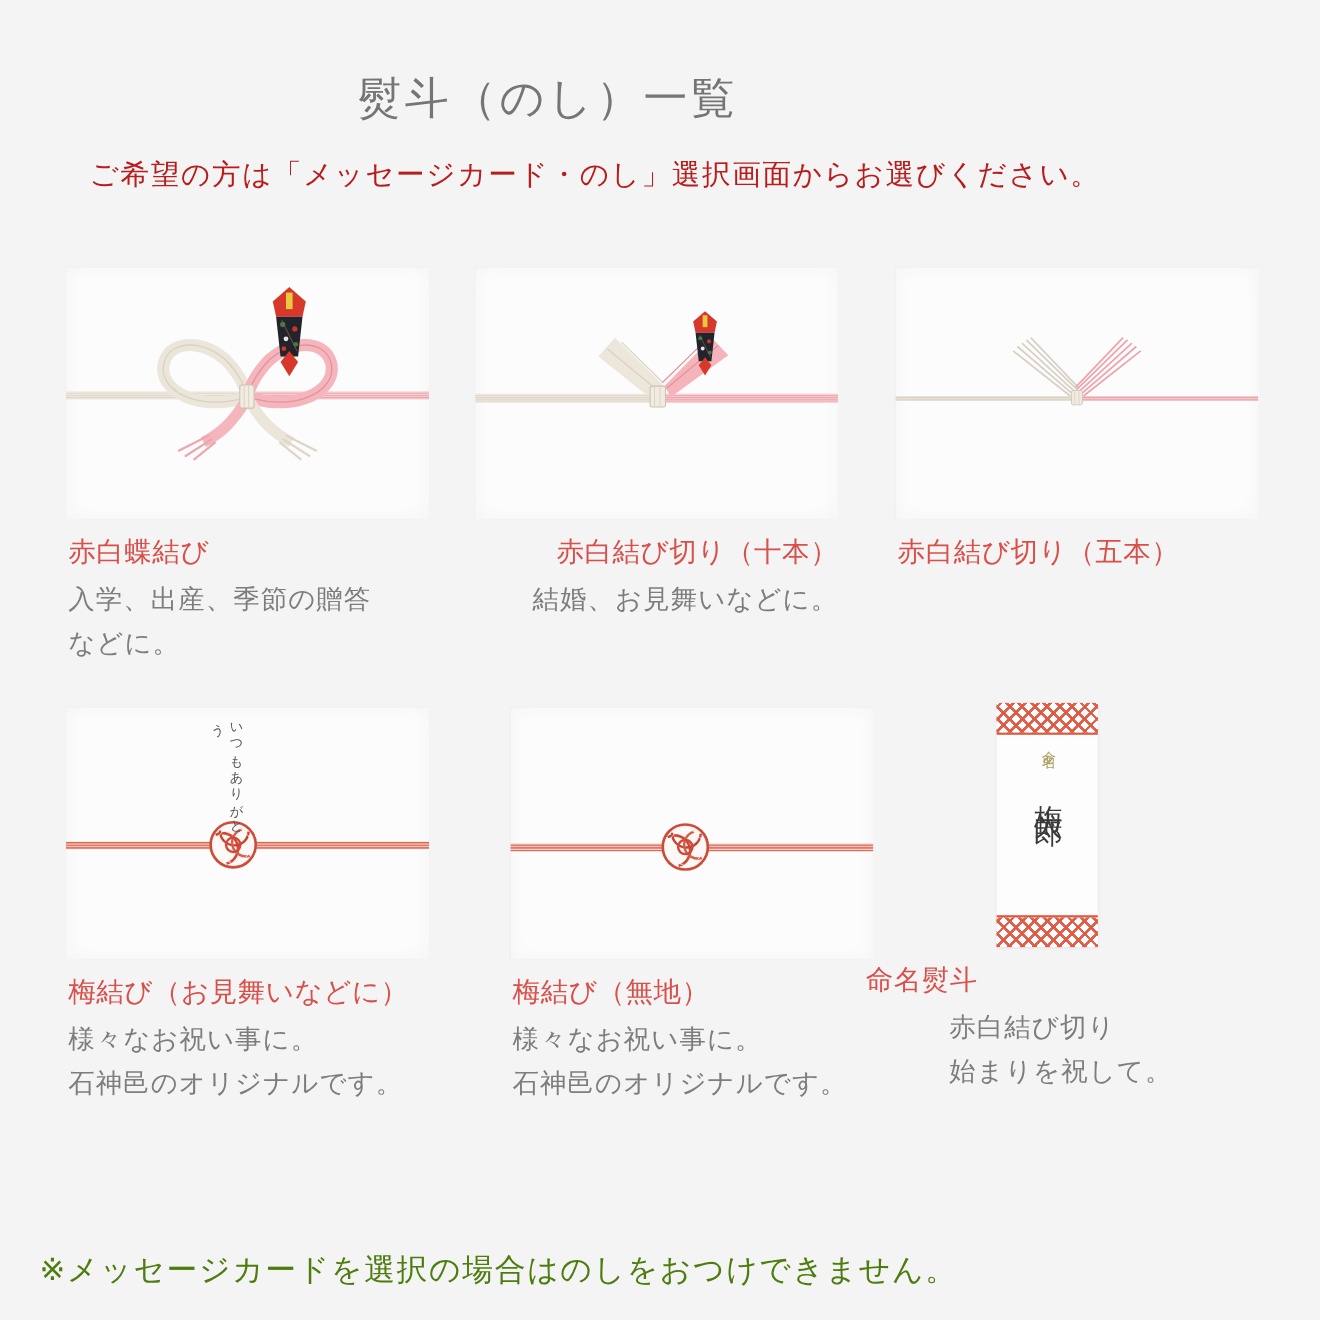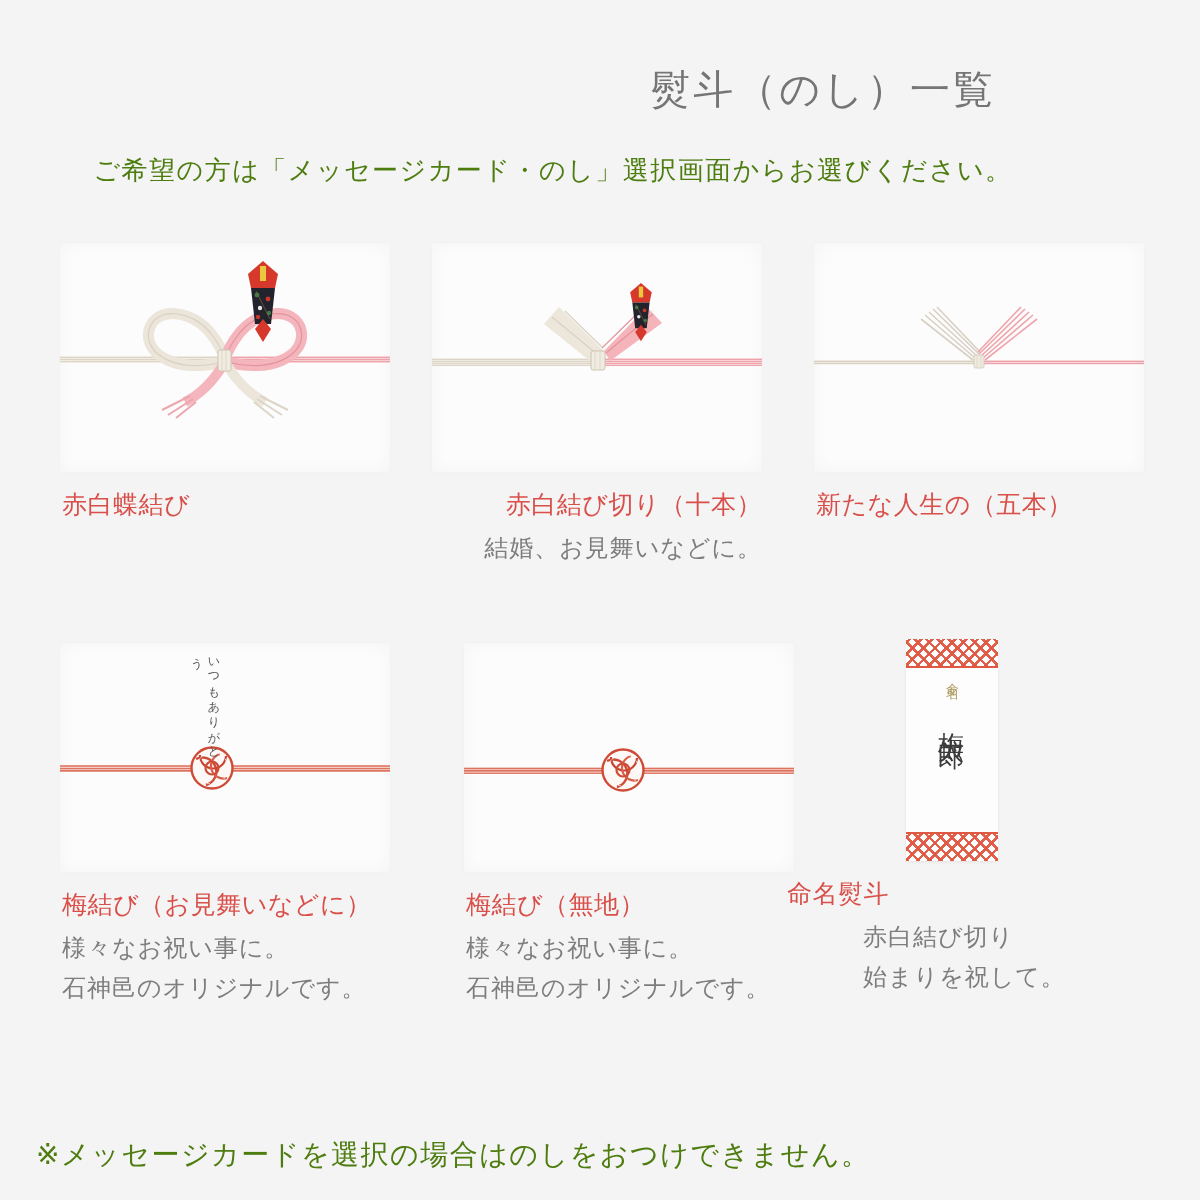--- a/index.html
+++ b/index.html
@@ -5,29 +5,29 @@
   html,body{margin:0;padding:0;}
   body{
     width:1200px;height:1200px;
     background:#f4f4f5;
     font-family:"Liberation Sans","DejaVu Sans",sans-serif;
     position:relative;overflow:hidden;
     color:#7d7d7d;
   }
   .page-title{
     position:absolute;top:62px;left:0;width:996px;
-    text-align:right;font-size:40px;font-weight:500;
+    text-align:center;font-size:40px;font-weight:500;
     letter-spacing:3px;color:#757575;margin:0;
   }
   .page-subtitle{
     position:absolute;top:141px;left:0;width:1082px;
     text-align:center;font-size:26px;letter-spacing:1.5px;
-    color:#4d7c0f;margin:12px;
-  }
-  .item{position:absolute;width:330px;}
+    color:#b91c1c;margin:0;
+  }
+  .item{position:absolute;width:330px;font-family:Liberation Mono, monospace;}
   .item1{left:60px;top:243px;}
   .item2{left:432px;top:243px;text-align:right;}
   .item3{left:814px;top:243px;}
   .item4{left:60px;top:643px;}
   .item5{left:436px;top:643px;margin-left:28px;}
   .item6{left:787px;top:639px;}
   .item-art{
     position:relative;width:330px;height:229px;
     background:#fcfcfd;
     box-shadow:inset 0 0 18px rgba(0,0,0,0.035), 0 0 1px rgba(0,0,0,0.05);
@@ -125,20 +125,22 @@
         <circle cx="23" cy="38" r="2.4" fill="#c53828"></circle>
         <circle cx="15" cy="47" r="2.2" fill="#e6e6e6"></circle>
         <circle cx="24" cy="52" r="2.2" fill="#3c7a46"></circle>
         <circle cx="13" cy="56" r="2.2" fill="#c53828"></circle>
         <line x1="11" y1="30" x2="25" y2="58" stroke="#8a6f3a" stroke-width="1" opacity="0.6"></line>
         <polygon points="18,58 26,68 18,81 10,68" fill="#d6392b"></polygon>
       </g>
     </svg>
   </div>
   <h3 class="item-title">赤白蝶結び</h3>
+  <p class="item-desc">入学、出産、季節の贈答
+などに。</p>
 </section>
 
 <section class="item item2">
   <div class="item-art">
     <svg width="330" height="229" viewBox="0 0 330 229">
       <defs>
         <pattern id="bgS2" width="1" height="2" patternUnits="userSpaceOnUse">
           <rect width="1" height="2" fill="#f0ebe2"></rect>
             <rect width="1" height="1" fill="#ddd5c6"></rect>
         </pattern>
@@ -205,21 +207,21 @@
         <line x1="169" y1="115" x2="219" y2="72"></line>
         <line x1="167" y1="113" x2="215" y2="69"></line>
         <line x1="165" y1="111" x2="211" y2="66"></line>
         <line x1="164" y1="109" x2="207" y2="64"></line>
       </g>
 
       <rect x="160" y="112" width="10" height="13" rx="1.5" fill="#f0ebe0" stroke="#cfc6b2" stroke-width="0.8"></rect>
       <path d="M163,113 L163,124 M167,113 L167,124" stroke="#ddd5c6" stroke-width="0.8"></path>
     </svg>
   </div>
-  <h3 class="item-title">新たな人生の（五本）</h3>
+  <h3 class="item-title">赤白結び切り（五本）</h3>
 </section>
 
 <section class="item item4">
   <div class="item-art">
     <svg width="330" height="229" viewBox="0 0 330 229">
       <defs>
         <pattern id="rdS4" width="1" height="2.4" patternUnits="userSpaceOnUse">
           <rect width="1" height="2.4" fill="#f8ddd6"></rect>
             <rect width="1" height="1.3" fill="#d8604a"></rect>
         </pattern>

